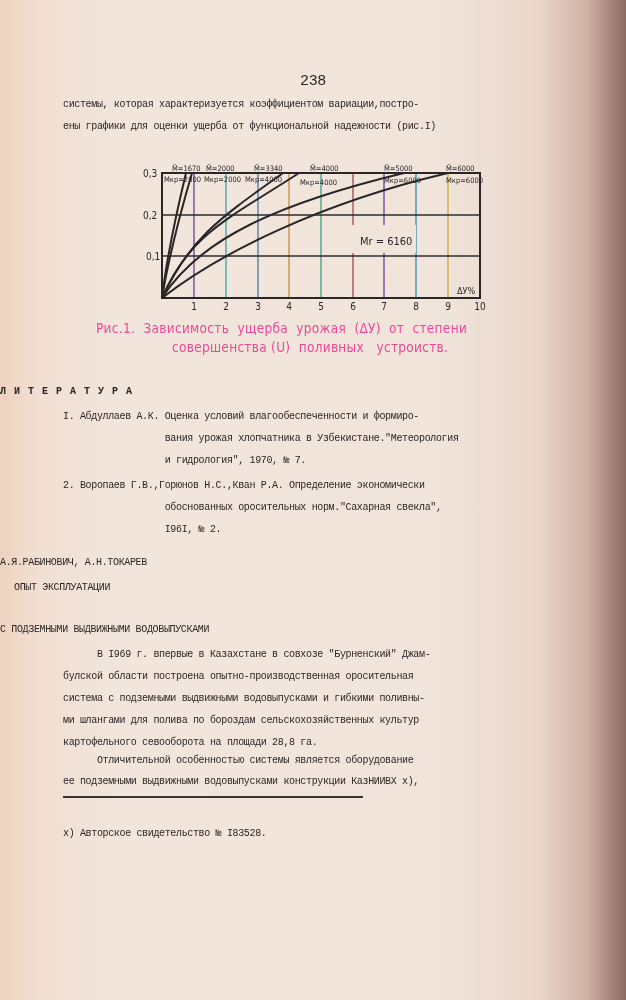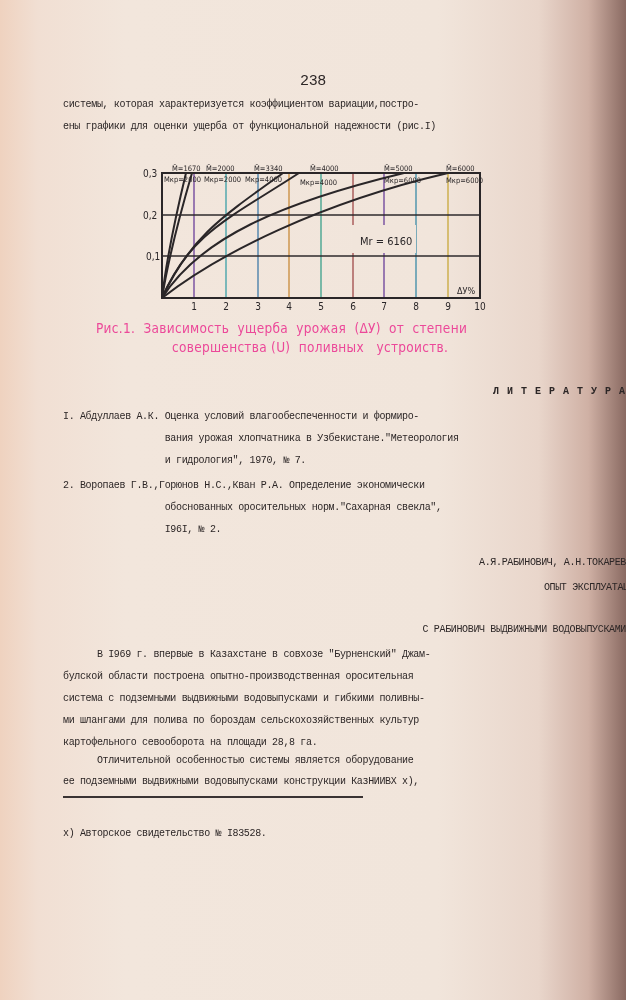--- a/index.html
+++ b/index.html
@@ -8,21 +8,21 @@
     background:linear-gradient(90deg,#efd2bf 0%,#f1dfd3 6%,#f2e6dc 20%,#f1e5db 70%,#e9d6cb 86%,#cfb0a4 94%,#8a6a62 100%);
     font-family:"Liberation Mono","DejaVu Sans Mono",monospace;
     color:#2c2626;
   }
   .page{position:absolute;left:0;top:0;width:626px;height:1000px;}
   .mono{font-family:"Liberation Mono","DejaVu Sans Mono",monospace;font-size:10px;letter-spacing:-0.35px;}
   .pn{position:absolute;top:73px;left:0;width:626px;text-align:center;font-size:15px;}
   .line{position:absolute;white-space:pre;}
   .chart{position:absolute;left:140px;top:163px;width:370px;height:150px;}
   .cap{position:absolute;font-family:"DejaVu Sans Condensed","DejaVu Sans",sans-serif;font-size:13.5px;letter-spacing:0.3px;color:#ec4899;white-space:pre;}
-  .center{position:absolute;left:0;width:626px;text-align:right;white-space:pre;}
+  .center{position:absolute;left:0;width:626px;text-align:left;white-space:pre;}
   .rule{position:absolute;height:1.5px;background:#3a3333;}
 </style>
 </head>
 <body>
 
 <div class="page">
 
   <div class="pn mono">238</div>
 
   <div class="line mono" style="left:63px;top:99px;">системы, которая характеризуется коэффициентом вариации,постро-</div>
@@ -107,21 +107,21 @@
   <div class="line mono" style="left:63px;top:411px;text-align:right;">I. Абдуллаев А.К. Оценка условий влагообеспеченности и формиро-</div>
   <div class="line mono" style="left:63px;top:433px;">                  вания урожая хлопчатника в Узбекистане."Метеорология</div>
   <div class="line mono" style="left:63px;top:455px;">                  и гидрология", 1970, № 7.</div>
 
   <div class="line mono" style="left:63px;top:480px;">2. Воропаев Г.В.,Горюнов Н.С.,Кван Р.А. Определение экономически</div>
   <div class="line mono" style="left:63px;top:502px;">                  обоснованных оросительных норм."Сахарная свекла",</div>
   <div class="line mono" style="left:63px;top:524px;">                  I96I, № 2.</div>
 
   <div class="center mono" style="top:557px;">А.Я.РАБИНОВИЧ, А.Н.ТОКАРЕВ</div>
   <div class="center mono" style="top:582px;left:14px;">ОПЫТ ЭКСПЛУАТАЦИИ</div>
-  <div class="center mono" style="top:624px;">С РАБИНОВИЧ ВЫДВИЖНЫМИ ВОДОВЫПУСКАМИ</div>
+  <div class="center mono" style="top:624px;">С ПОДЗЕМНЫМИ ВЫДВИЖНЫМИ ВОДОВЫПУСКАМИ</div>
 
   <div class="line mono" style="left:63px;top:649px;">      В I969 г. впервые в Казахстане в совхозе "Бурненский" Джам-</div>
   <div class="line mono" style="left:63px;top:671px;">булской области построена опытно-производственная оросительная</div>
   <div class="line mono" style="left:63px;top:693px;">система с подземными выдвижными водовыпусками и гибкими поливны-</div>
   <div class="line mono" style="left:63px;top:715px;">ми шлангами для полива по бороздам сельскохозяйственных культур</div>
   <div class="line mono" style="left:63px;top:737px;">картофельного севооборота на площади 28,8 га.</div>
 
   <div class="line mono" style="left:63px;top:755px;">      Отличительной особенностью системы является оборудование</div>
   <div class="line mono" style="left:63px;top:776px;">ее подземными выдвижными водовыпусками конструкции КазНИИВХ x),</div>
 

